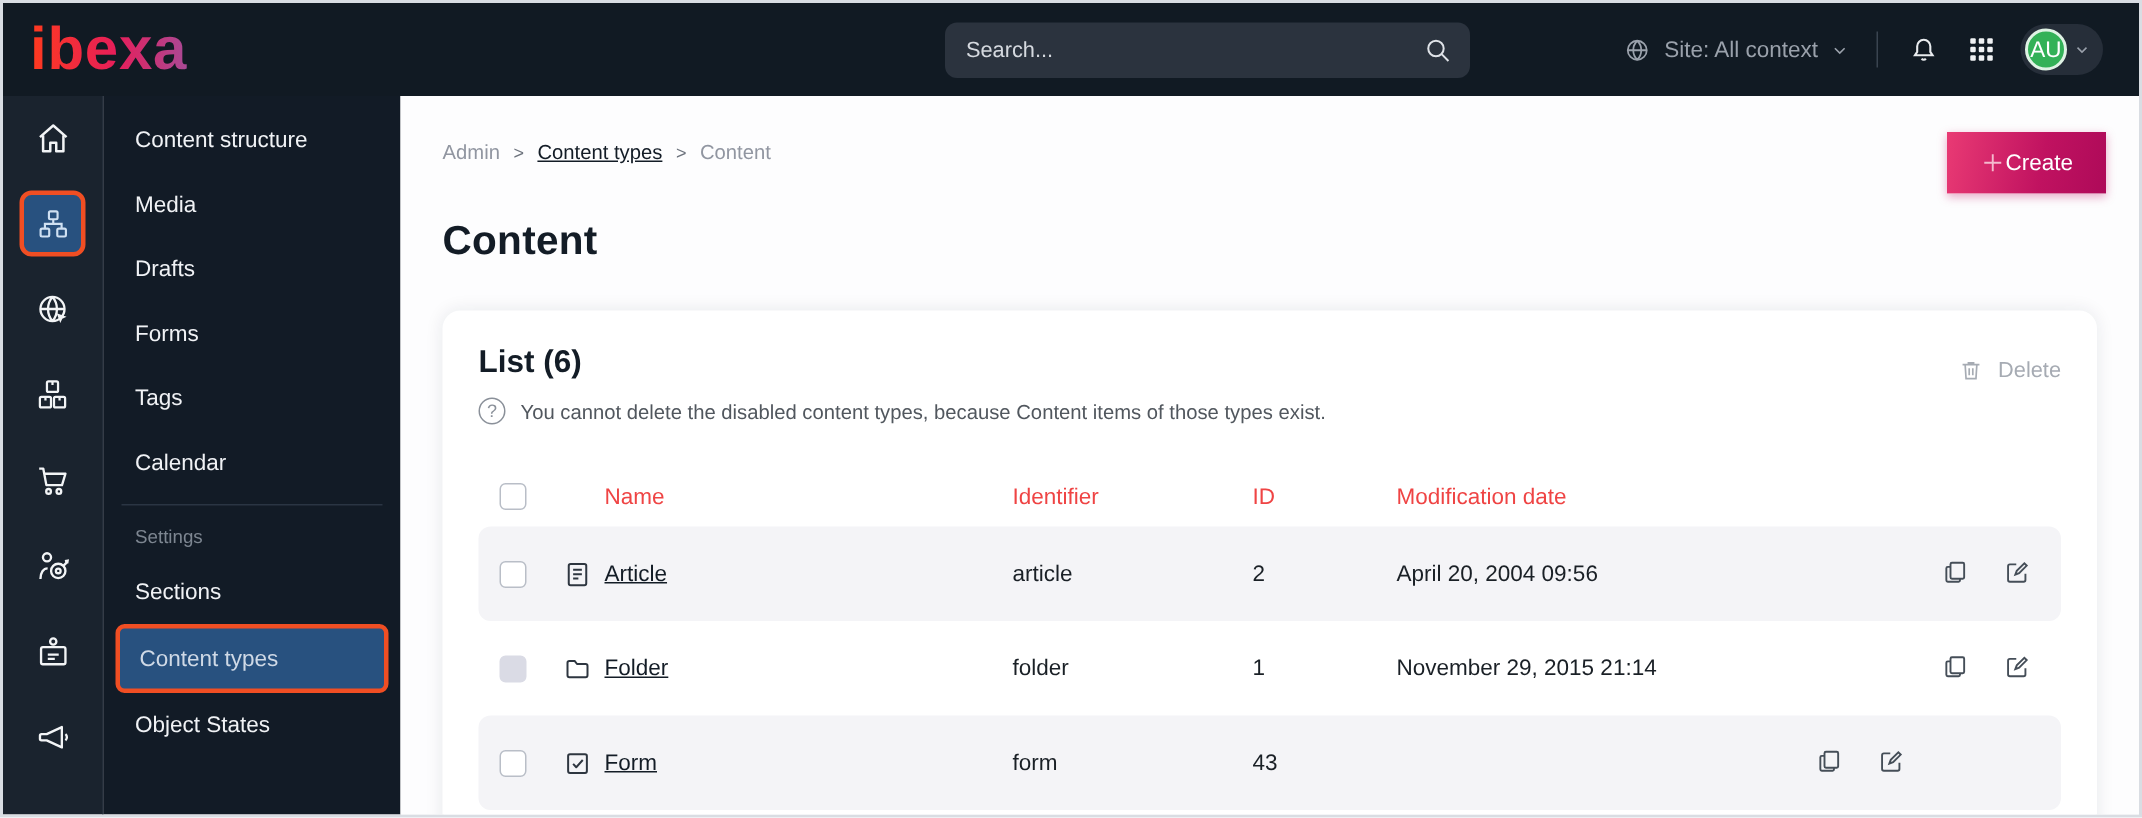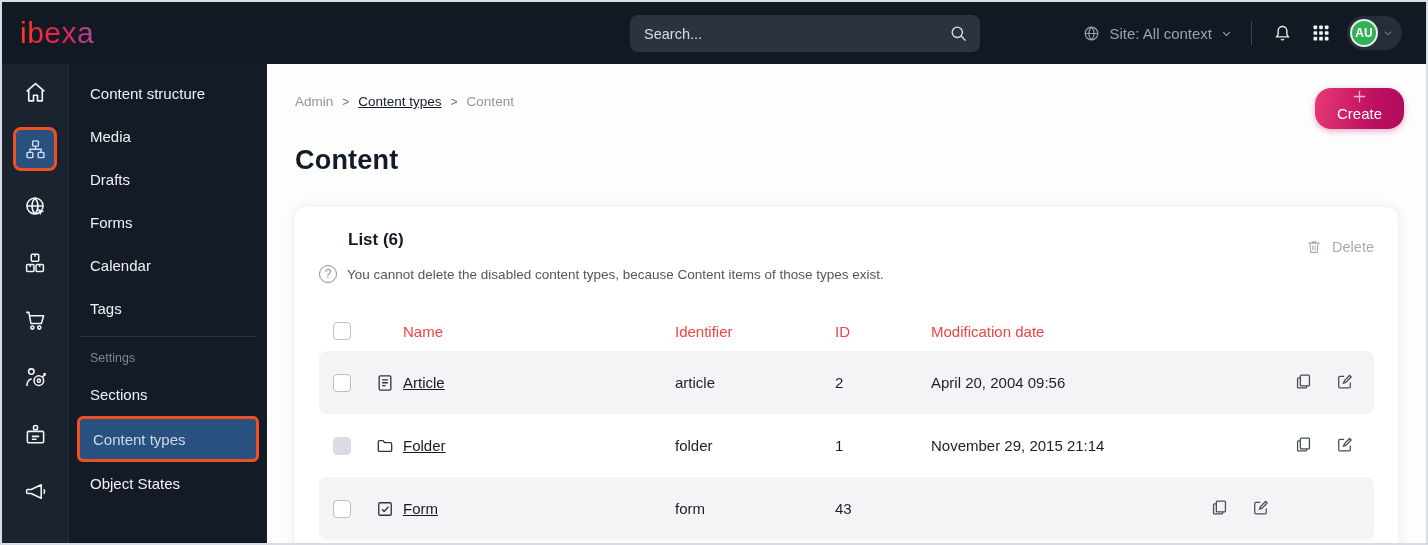--- a/index.html
+++ b/index.html
@@ -17,21 +17,21 @@
 
   
   .topbar {
     height:62px; flex:0 0 62px;
     background:#111a23;
     display:flex; align-items:center;
     padding:0 24px 0 18px;
     position:relative;
   }
   .logo {
-    font-size:30px; font-weight:400; letter-spacing:.5px; line-height:1;
+    font-size:40px; font-weight:700; letter-spacing:.5px; line-height:1;
     background:linear-gradient(90deg,#ff3a1e 0%,#e61e5a 55%,#a94a96 100%);
     -webkit-background-clip:text; background-clip:text;
     -webkit-text-fill-color:transparent; color:transparent;
     font-style:normal;
   }
   .searchbox {
     position:absolute; left:628px; top:13px;
     width:350px; height:37px;
     background:#2b333e; border-radius:8px;
     display:flex; align-items:center;
@@ -51,21 +51,21 @@
   .site-context { display:flex; align-items:center; gap:8px; font-size:15px; color:#9aa1ab; cursor:pointer; }
   .tb-divider { width:1px; height:24px; background:#3a4450; margin:0 4px; }
   .tb-iconbtn { color:#e8ebee; padding:2px; cursor:pointer; }
   .avatar-pill {
     display:flex; align-items:center; gap:4px;
     background:#262e39; border-radius:17px; padding:3px 8px 3px 3px; cursor:pointer;
   }
   .avatar-circle {
     width:28px; height:28px; border-radius:50%;
     background:#33b157; border:2px solid #dff2e4;
-    color:#ffffff; font-size:12px; font-weight:700;
+    color:#ffffff; font-size:15px; font-weight:400;
     display:flex; align-items:center; justify-content:center;
   }
 
   
   .bodyrow { flex:1; display:flex; min-height:0; }
 
   
   .rail {
     width:67px; flex:0 0 67px;
     background:#1a232e;
@@ -110,38 +110,37 @@
   .main {
     flex:1; background:#fdfdfe; position:relative;
     padding:30px 28px 0 28px; overflow:hidden;
   }
   .breadcrumb { display:flex; align-items:center; gap:9px; font-size:13.5px; color:#9196a1; }
   .crumb-link { color:#131c26; text-decoration:underline; cursor:pointer; }
   .crumb-sep { color:#6d737d; font-size:12px; }
   .create-btn {
     position:absolute; top:24px; right:22px;
     height:41px; padding:0 22px;
-    border:none; border-radius:16px; cursor:pointer;
+    border:none; border-radius:0; cursor:pointer;
     background:linear-gradient(100deg,#e93a74 0%,#c01260 60%,#ae0a59 100%);
     color:#ffffff; font-size:15px; font-family:"Liberation Sans", sans-serif;
     display:flex; align-items:center; gap:0;
     box-shadow:0 2px 6px rgba(190,15,95,.35);
-    flex-direction:column;
   }
   .page-title { margin-top:36px; font-size:27px; font-weight:700; color:#131c26; letter-spacing:.2px; }
 
   .card {
     margin-top:31px;
     background:#ffffff; border-radius:12px;
     box-shadow:0 0 12px rgba(25,35,55,.09);
     padding:23px 24px 40px 24px;
     height:400px;
   }
   .card-header { display:flex; align-items:flex-start; }
-  .list-title { font-size:17px; font-weight:700; color:#131c26;margin-left:29px; }
+  .list-title { font-size:21px; font-weight:700; color:#131c26; }
   .delete-btn {
     margin-left:auto; display:flex; align-items:center; gap:9px;
     background:none; border:none; color:#a6abb3; font-size:14.5px;
     font-family:"Liberation Sans", sans-serif; cursor:default; padding-top:8px;
   }
   .info-row { display:flex; align-items:center; gap:10px; margin-top:9px; color:#51575e; font-size:13.5px; }
   .q-icon {
     width:18px; height:18px; border-radius:50%;
     border:1.4px solid #8a9099; color:#8a9099;
     font-size:12px; display:flex; align-items:center; justify-content:center;
@@ -318,22 +317,22 @@
           </svg>
         </span>
       </div>
     </div>
 
     <div class="menu">
       <div class="menu-item">Content structure</div>
       <div class="menu-item">Media</div>
       <div class="menu-item">Drafts</div>
       <div class="menu-item">Forms</div>
+      <div class="menu-item">Tags</div>
       <div class="menu-item">Calendar</div>
-      <div class="menu-item">Tags</div>
       <div class="menu-divider"></div>
       <div class="menu-section-label">Settings</div>
       <div class="menu-item">Sections</div>
       <div class="menu-item active">Content types</div>
       <div class="menu-item">Object States</div>
     </div>
 
     <div class="main">
 
       <div class="breadcrumb">

